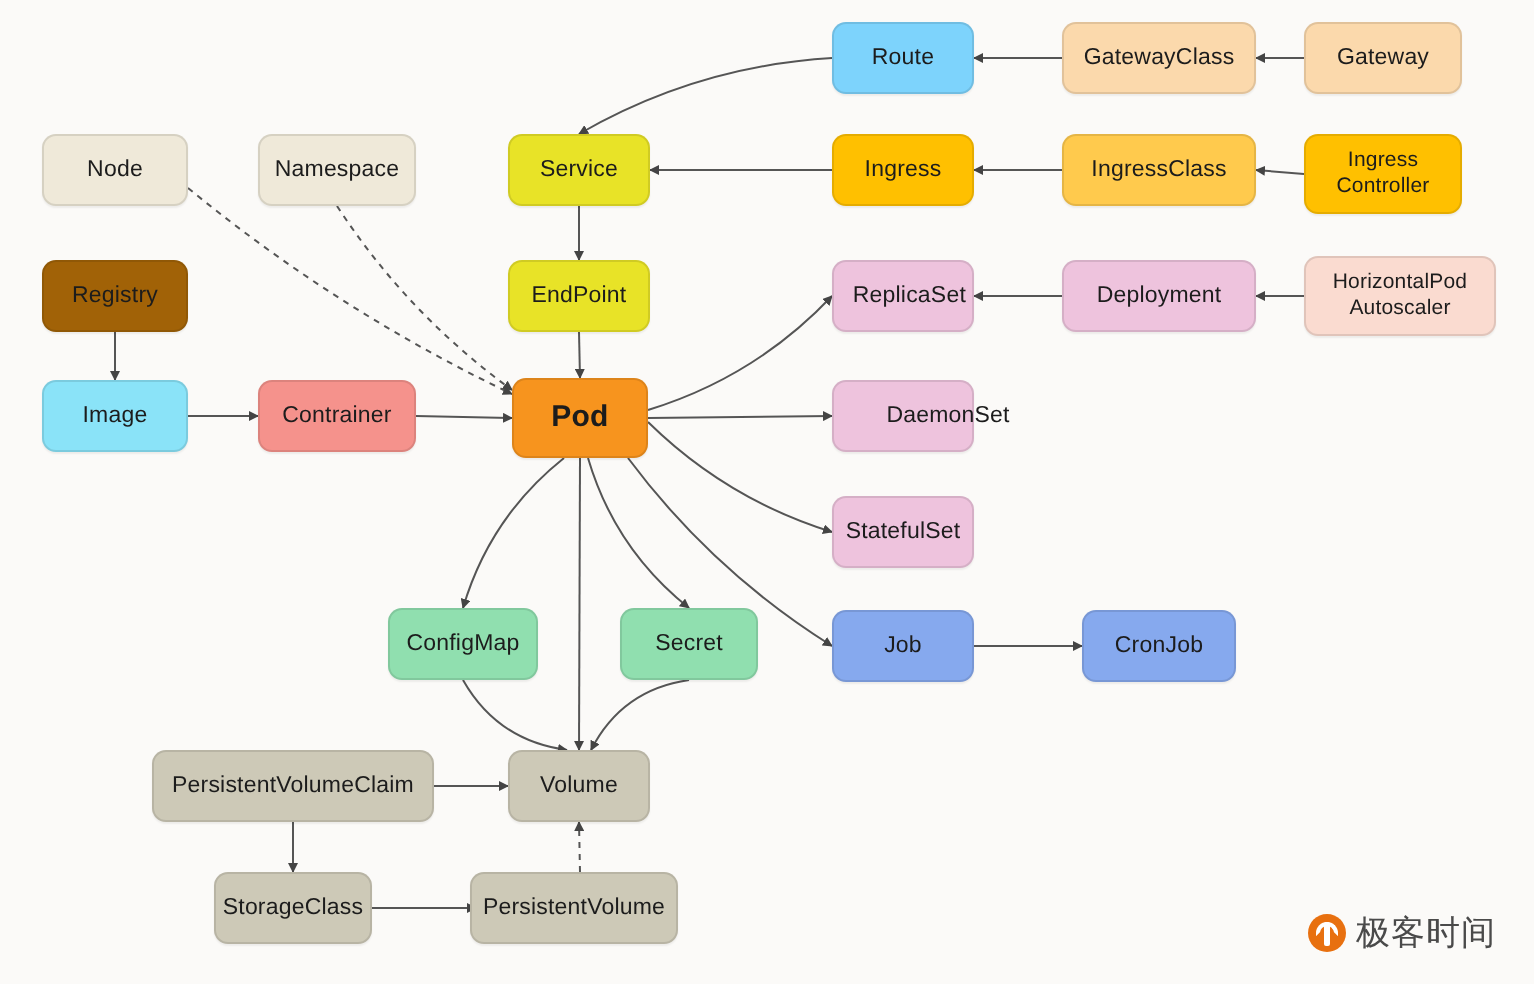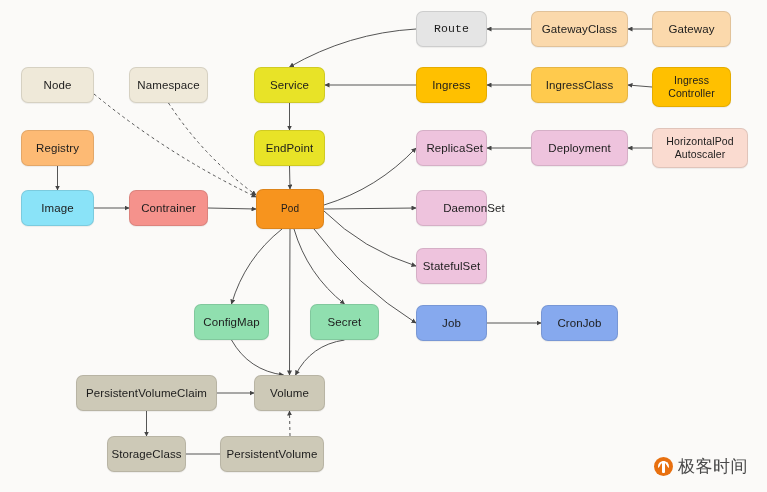--- a/index.html
+++ b/index.html
@@ -34,22 +34,22 @@
     text-align: center;
     font-size: 11.5px;
     color: #1c1c1c;
     line-height: 1.25;
     letter-spacing: 0.1px;
     box-shadow: 0 1px 1px rgba(0,0,0,0.06);
     white-space: pre-line;
     padding: 0 3px;
   }
   .node.pod {
-    font-weight: normal;
-    font-size: 10px;
+    font-weight: bold;
+    font-size: 15px;
   }
   .node.small {
     font-size: 10.5px;
   }
   #watermark {
     position: absolute;
     display: flex;
     align-items: center;
     gap: 5px;
     user-select: none;
@@ -130,49 +130,49 @@
         <path d="M 231.5 340 Q 248.78932864999615 370.4415688628629 283.5 375" stroke="#555555" stroke-width="1" fill="none" marker-end="url(#arrow)"></path>
         <path d="M 344.5 340 Q 310.9326841779821 344.80575784917494 295.5 375" stroke="#555555" stroke-width="1" fill="none" marker-end="url(#arrow)"></path>
         <path d="M 217 393 L 254 393" stroke="#555555" stroke-width="1" fill="none" marker-end="url(#arrow)"></path>
         <path d="M 146.5 411 L 146.5 436" stroke="#555555" stroke-width="1" fill="none" marker-end="url(#arrow)"></path>
         <path d="M 186 454 L 238 454" stroke="#555555" stroke-width="1" fill="none" marker-end="url(#arrow)"></path>
         <path d="M 290 436 L 289.5 411" stroke="#555555" stroke-width="1" fill="none" marker-end="url(#arrow)" stroke-dasharray="3 3"></path>
       </g>
   </svg>
 
   <div id="node-layer">
-      <div class="node" style="left: 416px; top: 11px; width: 71px; height: 36px; background: #e5e5e5; font-family: Liberation Mono, monospace;"><span>Route</span></div>
+      <div class="node" style="left: 416px; top: 11px; width: 71px; height: 36px; background: #7dd3fc;"><span>Route</span></div>
       <div class="node" style="left: 531px; top: 11px; width: 97px; height: 36px; background: rgb(251, 217, 172);"><span>GatewayClass</span></div>
       <div class="node" style="left: 652px; top: 11px; width: 79px; height: 36px; background: rgb(251, 217, 172);"><span>Gateway</span></div>
       <div class="node" style="left: 254px; top: 67px; width: 71px; height: 36px; background: rgb(232, 227, 39);"><span>Service</span></div>
       <div class="node" style="left: 416px; top: 67px; width: 71px; height: 36px; background: rgb(255, 192, 0);"><span>Ingress</span></div>
       <div class="node" style="left: 531px; top: 67px; width: 97px; height: 36px; background: rgb(255, 202, 77);"><span>IngressClass</span></div>
       <div class="node small" style="left: 652px; top: 67px; width: 79px; height: 40px; background: rgb(255, 192, 0);"><span>Ingress
 Controller</span></div>
       <div class="node" style="left: 21px; top: 67px; width: 73px; height: 36px; background: rgb(239, 233, 217); justify-content: center;"><span>Node</span></div>
       <div class="node" style="left: 129px; top: 67px; width: 79px; height: 36px; background: rgb(239, 233, 217);"><span>Namespace</span></div>
       <div class="node" style="left: 254px; top: 130px; width: 71px; height: 36px; background: rgb(232, 227, 39);"><span>EndPoint</span></div>
       <div class="node" style="left: 416px; top: 130px; width: 71px; height: 36px; background: rgb(238, 195, 221); justify-content: flex-end;"><span>ReplicaSet</span></div>
       <div class="node" style="left: 531px; top: 130px; width: 97px; height: 36px; background: rgb(238, 195, 221);"><span>Deployment</span></div>
       <div class="node small" style="left: 652px; top: 128px; width: 96px; height: 40px; background: rgb(250, 219, 208);"><span>HorizontalPod
 Autoscaler</span></div>
-      <div class="node" style="left: 21px; top: 130px; width: 73px; height: 36px; background: #fdba74;"><span>Registry</span></div>
+      <div class="node" style="left: 21px; top: 130px; width: 73px; height: 36px; background: #a16207;"><span>Registry</span></div>
       <div class="node" style="left: 21px; top: 190px; width: 73px; height: 36px; background: rgb(138, 227, 248);"><span>Image</span></div>
       <div class="node" style="left: 129px; top: 190px; width: 79px; height: 36px; background: rgb(245, 146, 140);"><span>Contrainer</span></div>
       <div class="node pod" style="left: 256px; top: 189px; width: 68px; height: 40px; background: rgb(247, 148, 30);"><span>Pod</span></div>
       <div class="node" style="left: 416px; top: 190px; width: 71px; height: 36px; background: rgb(238, 195, 221); padding-left: 48px;"><span>DaemonSet</span></div>
       <div class="node" style="left: 416px; top: 248px; width: 71px; height: 36px; background: rgb(238, 195, 221);"><span>StatefulSet</span></div>
       <div class="node" style="left: 194px; top: 304px; width: 75px; height: 36px; background: rgb(144, 223, 175);"><span>ConfigMap</span></div>
       <div class="node" style="left: 310px; top: 304px; width: 69px; height: 36px; background: rgb(144, 223, 175);"><span>Secret</span></div>
       <div class="node" style="left: 416px; top: 305px; width: 71px; height: 36px; background: rgb(134, 169, 238);"><span>Job</span></div>
       <div class="node" style="left: 541px; top: 305px; width: 77px; height: 36px; background: rgb(134, 169, 238);"><span>CronJob</span></div>
       <div class="node" style="left: 76px; top: 375px; width: 141px; height: 36px; background: rgb(205, 201, 183);"><span>PersistentVolumeClaim</span></div>
       <div class="node" style="left: 254px; top: 375px; width: 71px; height: 36px; background: rgb(205, 201, 183);"><span>Volume</span></div>
       <div class="node" style="left: 107px; top: 436px; width: 79px; height: 36px; background: rgb(205, 201, 183);"><span>StorageClass</span></div>
-      <div class="node" style="left: 220px; top: 436px; width: 104px; height: 36px; background: rgb(205, 201, 183);"><span>PersistentVolume</span></div>
+      <div class="node" style="left: 235px; top: 436px; width: 104px; height: 36px; background: rgb(205, 201, 183);"><span>PersistentVolume</span></div>
     </div>
 
   <div id="watermark" style="left: 654px; top: 455px;">
     <div id="wm-logo" style="background: rgb(232, 112, 15);"></div>
     <div id="wm-text">极客时间</div>
   </div>
 
 </div>
 
 </body></html>

